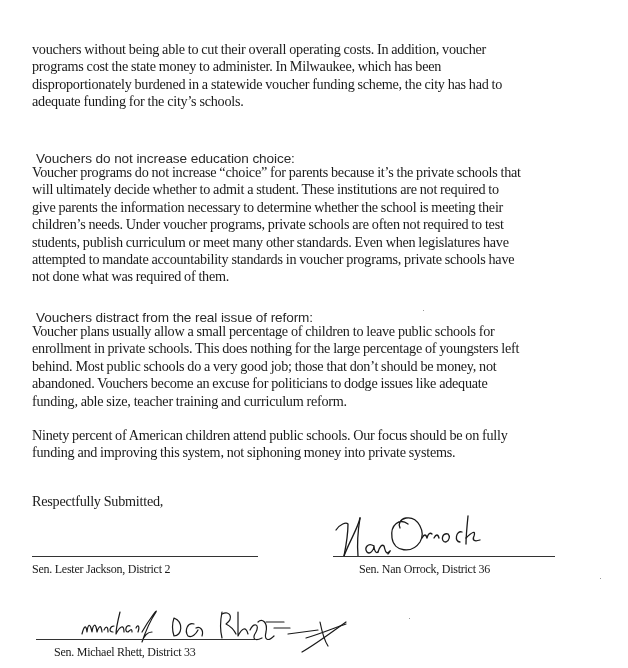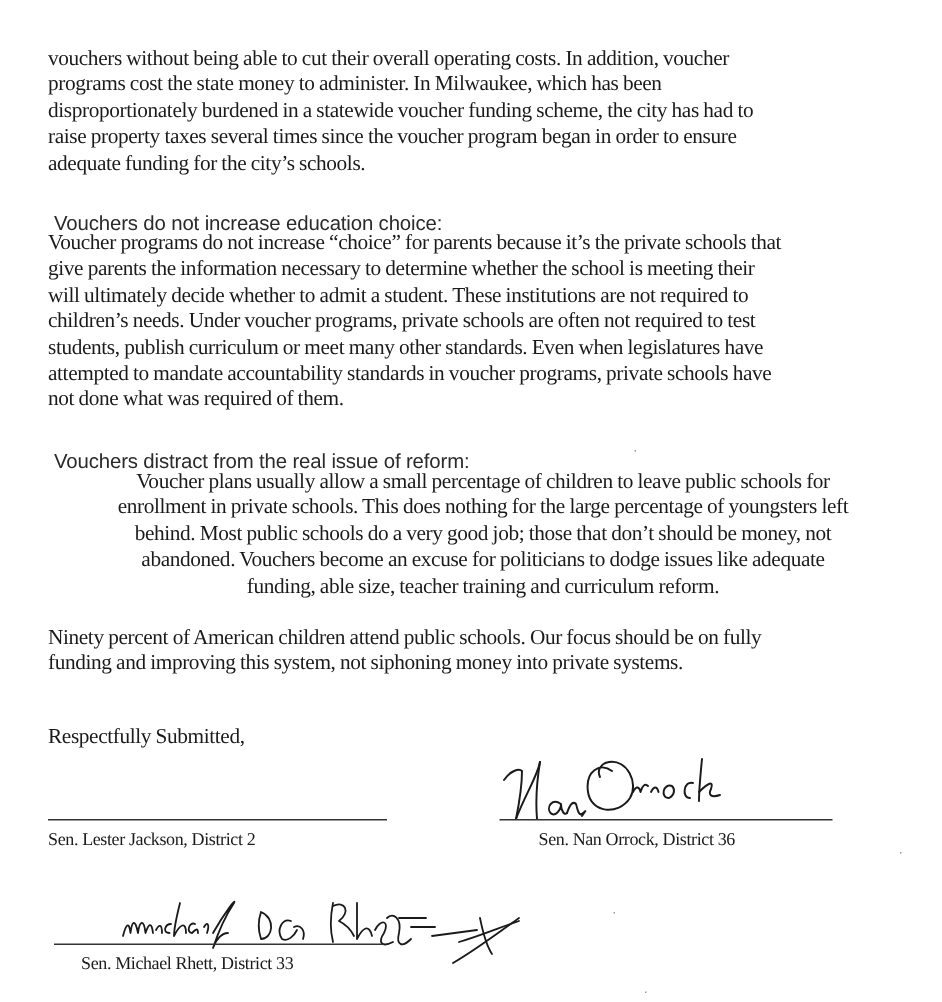--- a/index.html
+++ b/index.html
@@ -10,21 +10,21 @@
     body {
       width: 628px;
       height: 668px;
       position: relative;
       overflow: hidden;
       font-family: "Liberation Serif", "DejaVu Serif", serif;
       color: #1a1a1a;
     }
     .page {
       position: absolute;
-      left: 0; top: 2px;
+      left: 0; top: 12px;
       width: 628px; height: 652px;
       background: #ffffff;
     }
     .para {
       position: absolute;
       left: 32px;
       width: 580px;
       font-size: 14.2px;
       line-height: 17.4px;
       letter-spacing: -0.25px;
@@ -66,37 +66,36 @@
   </style>
 </head>
 <body>
 
 <div class="page">
 
   <p class="para" style="top:29px;">
     <span class="line">vouchers without being able to cut their overall operating costs. In addition, voucher</span>
     <span class="line">programs cost the state money to administer. In Milwaukee, which has been</span>
     <span class="line">disproportionately burdened in a statewide voucher funding scheme, the city has had to</span>
-    <span class="line">raise property taxes several times since the voucher program began in order to ensure</span>
     <span class="line">adequate funding for the city’s schools.</span>
   </p>
 
   <p class="heading" style="top:134px;">Vouchers do not increase education choice:</p>
   <p class="para" style="top:152px;">
     <span class="line">Voucher programs do not increase “choice” for parents because it’s the private schools that</span>
+    <span class="line">will ultimately decide whether to admit a student. These institutions are not required to</span>
     <span class="line">give parents the information necessary to determine whether the school is meeting their</span>
-    <span class="line">will ultimately decide whether to admit a student. These institutions are not required to</span>
     <span class="line">children’s needs. Under voucher programs, private schools are often not required to test</span>
     <span class="line">students, publish curriculum or meet many other standards. Even when legislatures have</span>
     <span class="line">attempted to mandate accountability standards in voucher programs, private schools have</span>
     <span class="line">not done what was required of them.</span>
   </p>
 
   <p class="heading" style="top:293px;">Vouchers distract from the real issue of reform:</p>
-  <p class="para" style="top:311px;text-align:center;">
+  <p class="para" style="top:311px;">
     <span class="line">Voucher plans usually allow a small percentage of children to leave public schools for</span>
     <span class="line">enrollment in private schools. This does nothing for the large percentage of youngsters left</span>
     <span class="line">behind. Most public schools do a very good job; those that don’t should be money, not</span>
     <span class="line">abandoned. Vouchers become an excuse for politicians to dodge issues like adequate</span>
     <span class="line">funding, able size, teacher training and curriculum reform.</span>
   </p>
 
   <p class="para" style="top:415px;">
     <span class="line">Ninety percent of American children attend public schools. Our focus should be on fully</span>
     <span class="line">funding and improving this system, not siphoning money into private systems.</span>

